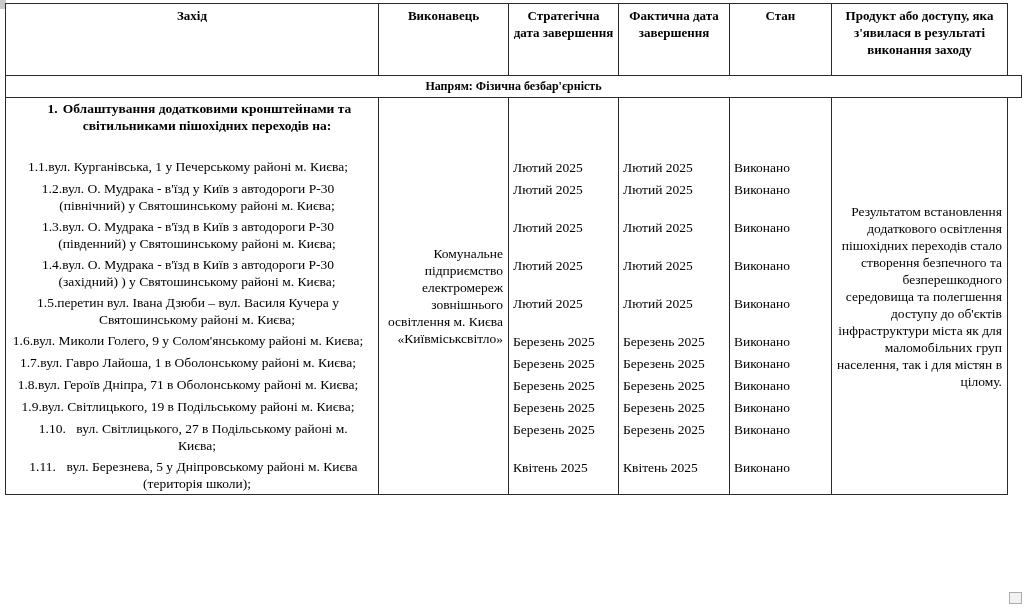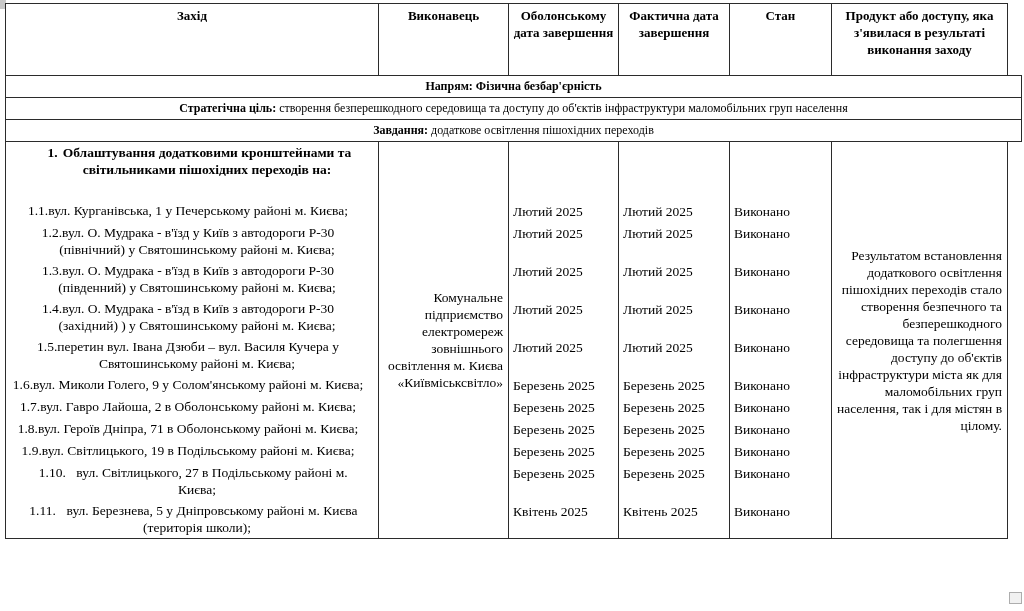--- a/index.html
+++ b/index.html
@@ -54,46 +54,34 @@
           <col style="width:130px">
           <col style="width:110px">
           <col style="width:111px">
           <col style="width:102px">
           <col style="width:176px">
         </colgroup>
       <tbody>
           <tr>
         <td>Захід</td>
         <td>Виконавець</td>
-        <td>Оболонському дата завершення</td>
+        <td>Стратегічна дата завершення</td>
         <td>Фактична дата завершення</td>
         <td>Стан</td>
         <td>Продукт або доступу, яка з'явилася в результаті виконання заходу</td>
       </tr>
     </tbody>
       </table>
 
     <table class="t-bands">
       <tbody>
           <tr>
         <td>
           <span class="bold">Напрям:</span>
           <span class="bold">Фізична безбар'єрність</span>
-        </td>
-      </tr>
-      <tr>
-        <td>
-          <span class="bold">Стратегічна ціль:</span>
-          <span>створення безперешкодного середовища та доступу до об'єктів інфраструктури маломобільних груп населення</span>
-        </td>
-      </tr>
-      <tr>
-        <td>
-          <span class="bold">Завдання:</span>
-          <span>додаткове освітлення пішохідних переходів</span>
         </td>
       </tr>
     </tbody>
       </table>
 
     <table class="t-body">
       <colgroup>
           <col style="width:373px">
           <col style="width:130px">
           <col style="width:110px">
@@ -150,21 +138,21 @@
       </tr>
 
       <tr>
         <td class="item"><span class="num">1.6.</span><span>вул. Миколи Голего, 9 у Солом'янському районі м. Києва;</span></td>
         <td class="datecell">Березень 2025</td>
         <td class="datecell">Березень 2025</td>
         <td class="statuscell">Виконано</td>
       </tr>
 
       <tr>
-        <td class="item"><span class="num">1.7.</span><span>вул. Гавро Лайоша, 2 в Оболонському районі м. Києва;</span></td>
+        <td class="item"><span class="num">1.7.</span><span>вул. Гавро Лайоша, 1 в Оболонському районі м. Києва;</span></td>
         <td class="datecell">Березень 2025</td>
         <td class="datecell">Березень 2025</td>
         <td class="statuscell">Виконано</td>
       </tr>
 
       <tr>
         <td class="item"><span class="num">1.8.</span><span>вул. Героїв Дніпра, 71 в Оболонському районі м. Києва;</span></td>
         <td class="datecell">Березень 2025</td>
         <td class="datecell">Березень 2025</td>
         <td class="statuscell">Виконано</td>

